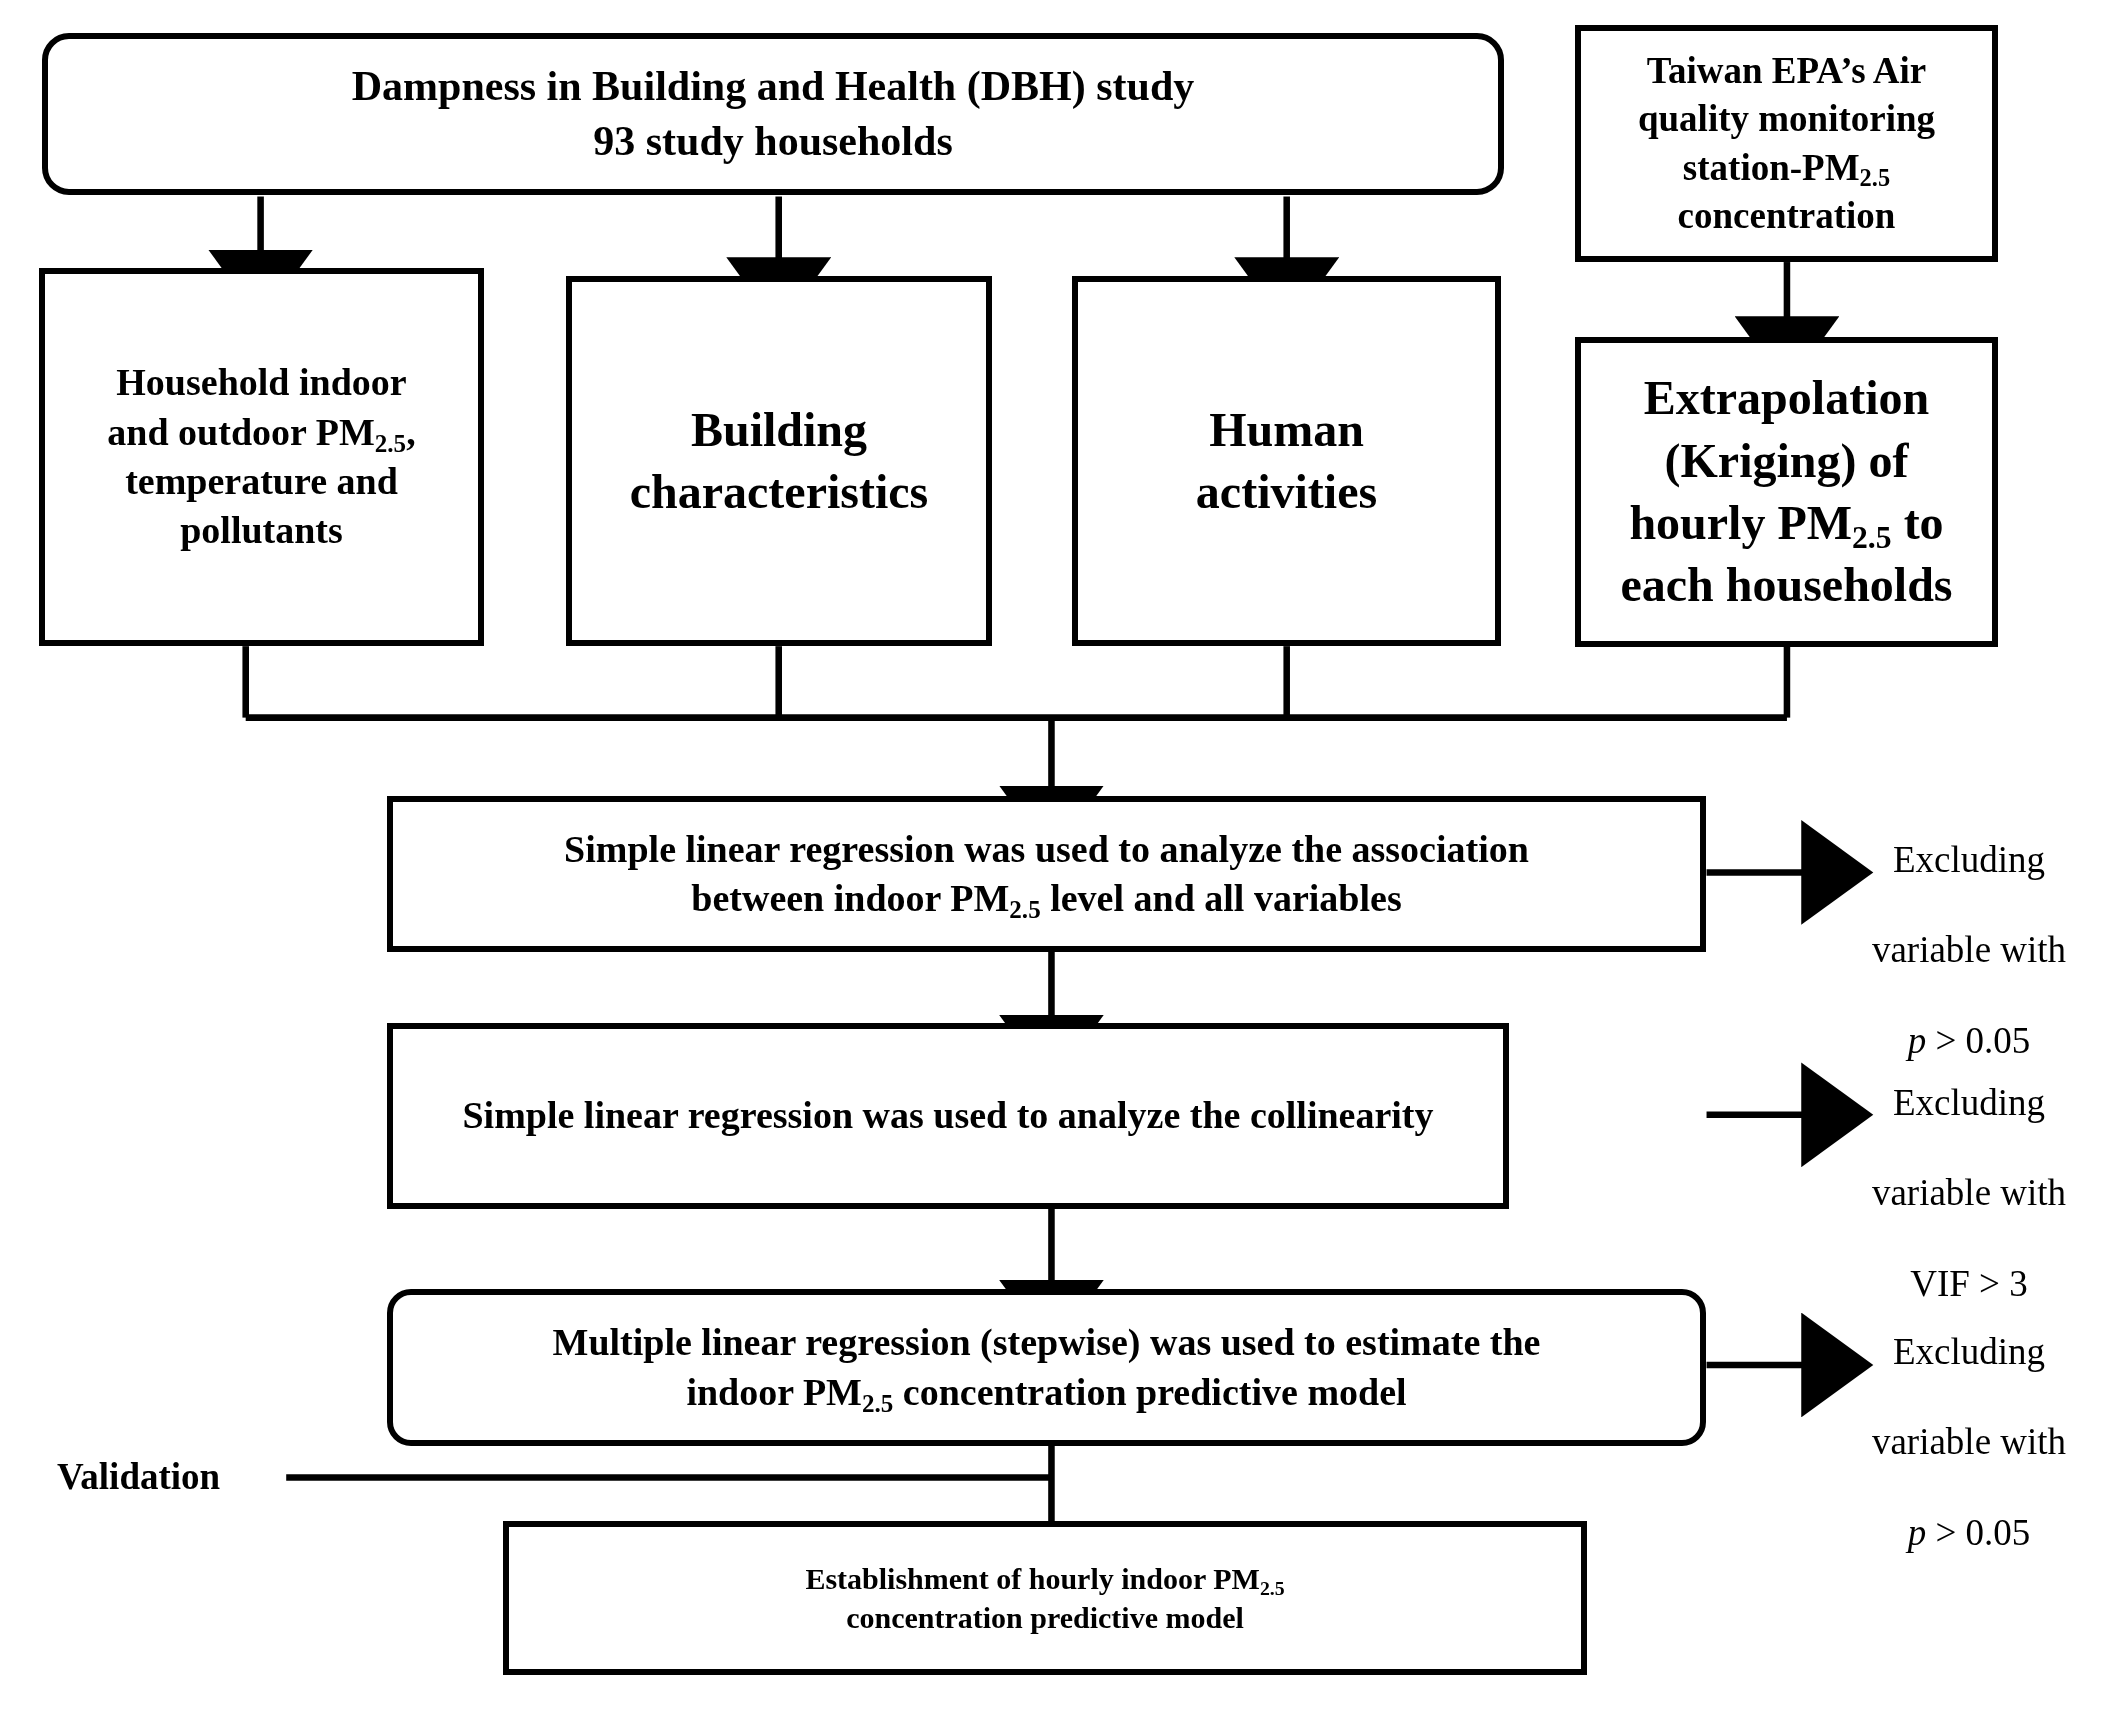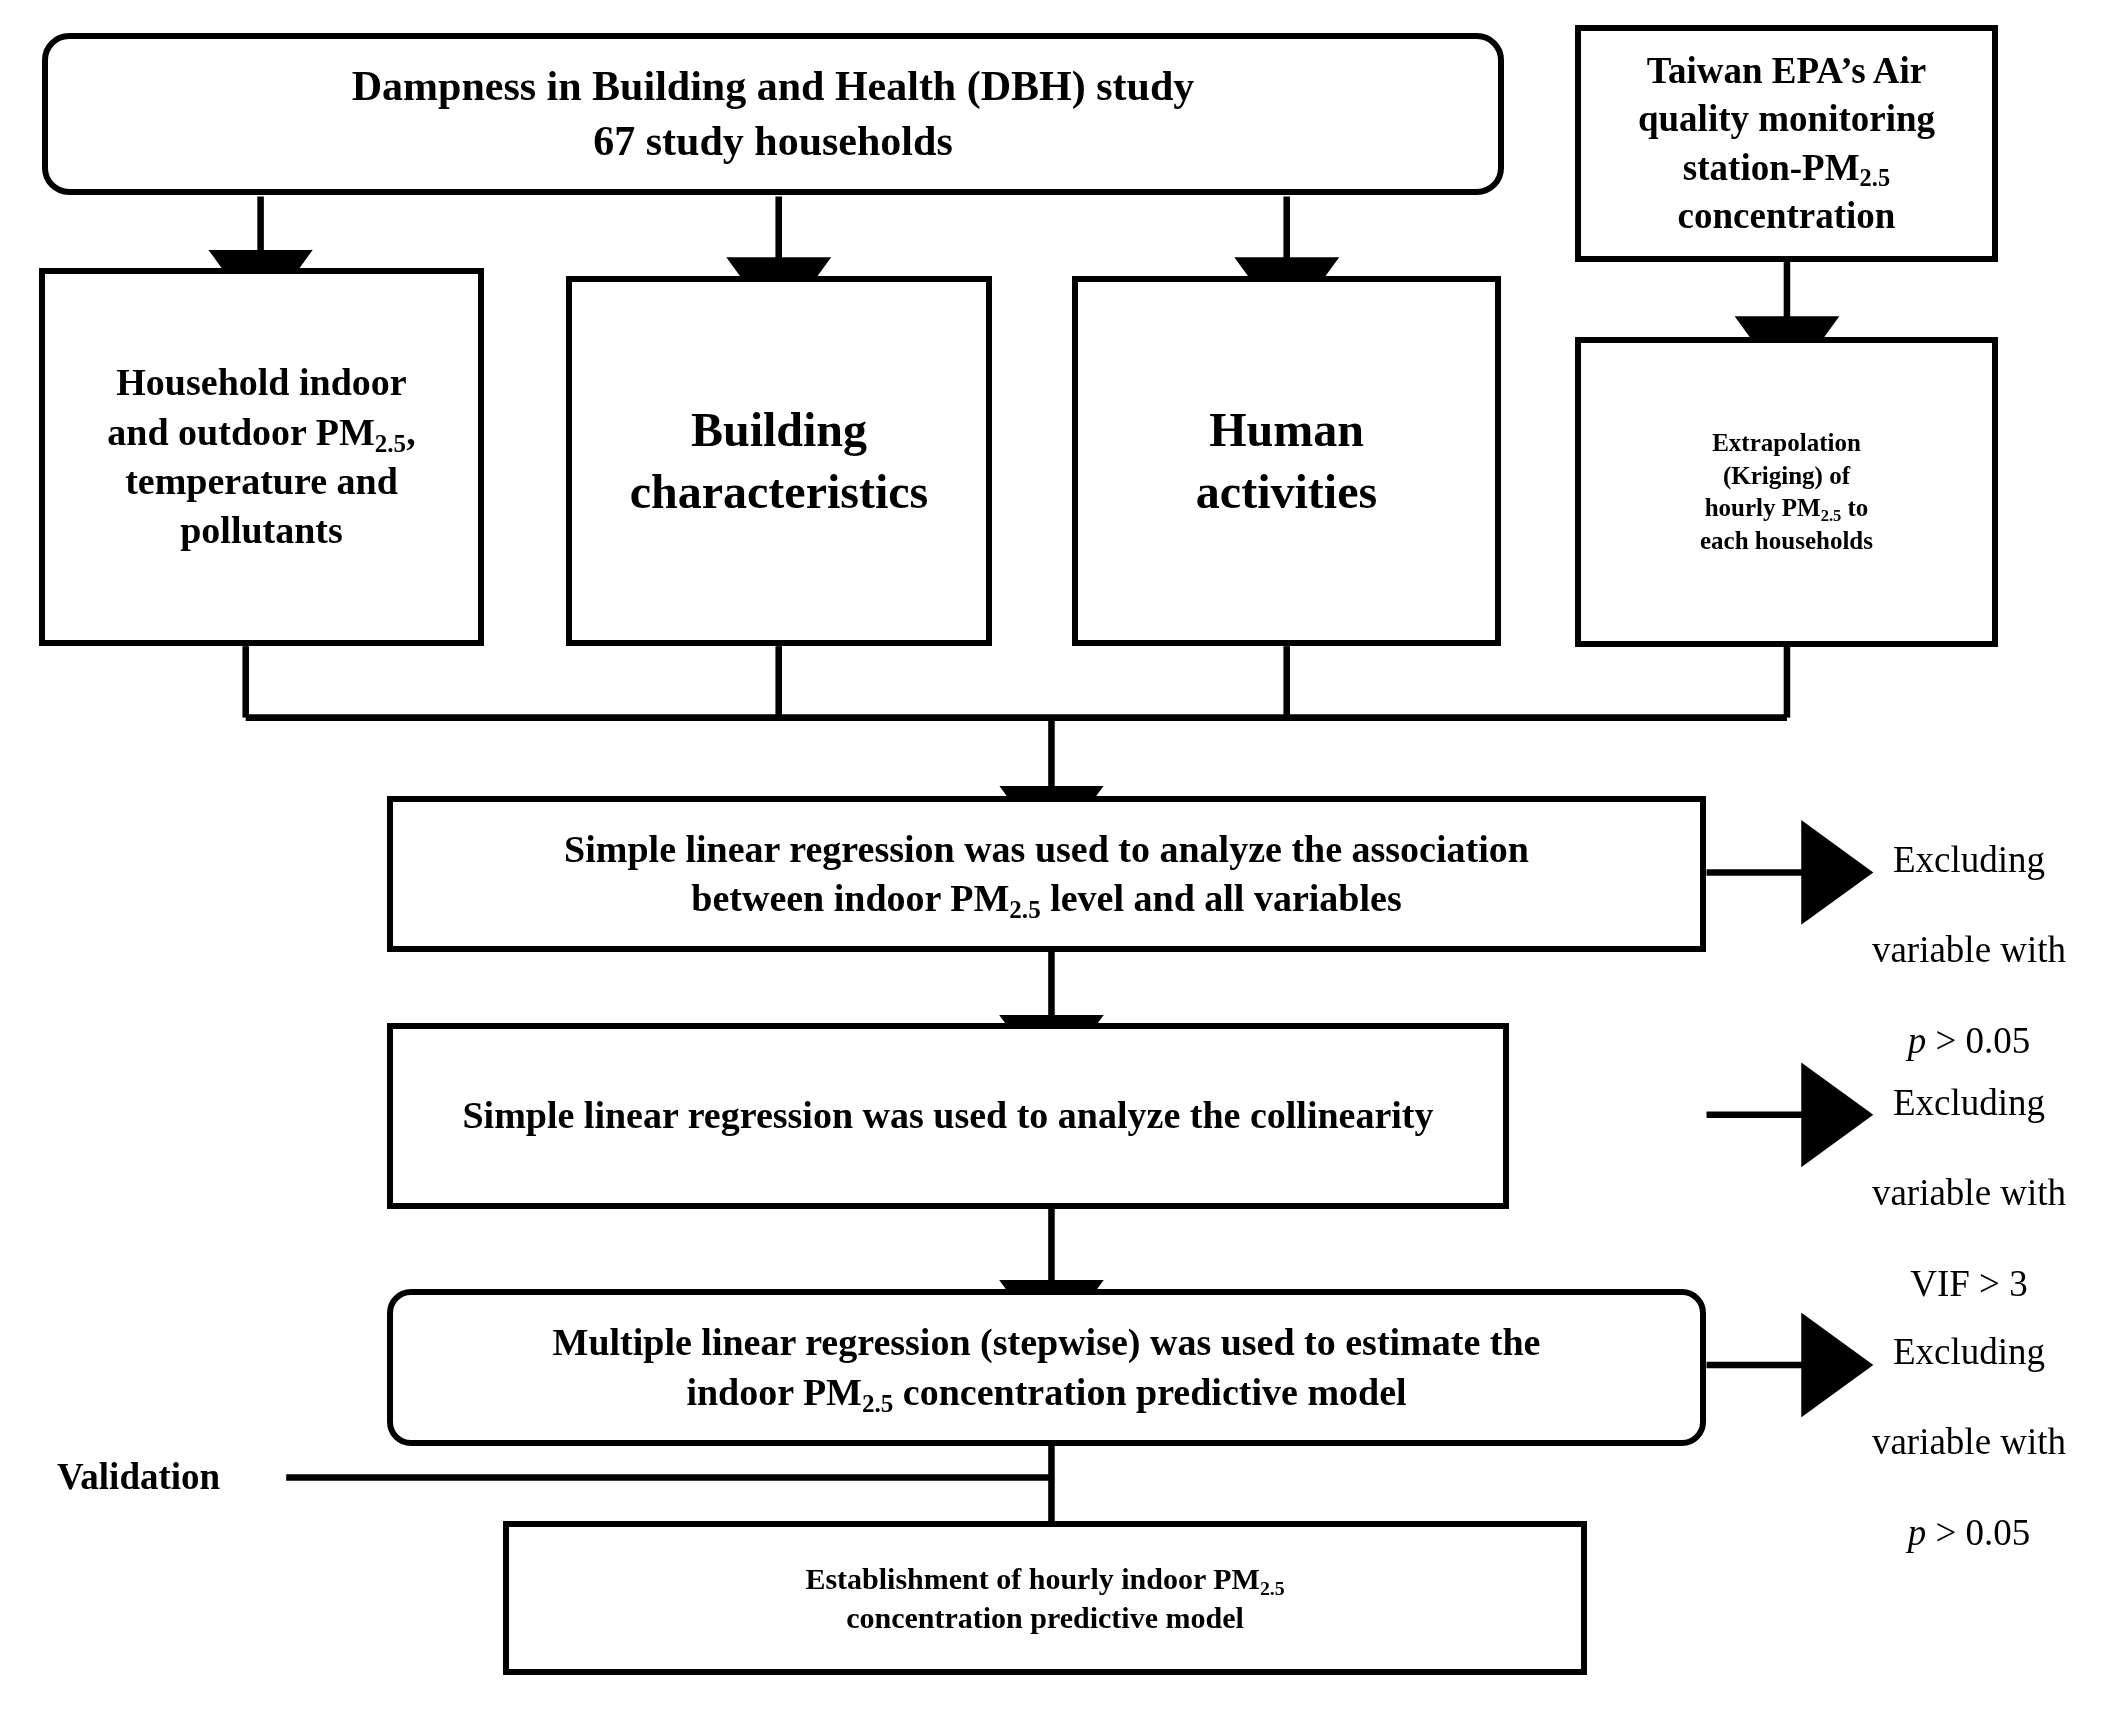--- a/index.html
+++ b/index.html
@@ -103,21 +103,21 @@
       <path d="M 2865,1872 L 3035,1872" marker-end="url(#arrowhead)"></path>
       <path d="M 2865,2292 L 3035,2292" marker-end="url(#arrowhead)"></path>
 
       <path d="M 480,2481 L 1765,2481"></path>
     </g>
   </svg>
 
   <div class="node rounded" style="left:42px; top:33px; width:1462px; height:162px; font-size:42px;text-align:center;">
     <div>
       <span>Dampness in Building and Health (DBH) study</span><br>
-      <span>67 study households</span>
+      <span>93 study households</span>
     </div>
   </div>
 
   <div class="node" style="left:1575px; top:25px; width:423px; height:237px; font-size:37px;">
     <div>
       <span>Taiwan EPA’s Air</span><br>
       <span>quality monitoring</span><br>
       <span>station-PM</span><sub>2.5</sub><br>
       <span>concentration</span>
     </div>
@@ -139,21 +139,21 @@
     </div>
   </div>
 
   <div class="node" style="left:566px; top:276px; width:426px; height:370px; font-size:48px;">
     <div>
       <span>Building</span><br>
       <span>characteristics</span>
     </div>
   </div>
 
-  <div class="node" style="left:1575px; top:337px; width:423px; height:310px; font-size:25px;">
+  <div class="node" style="left:1575px; top:337px; width:423px; height:310px; font-size:48px;">
     <div>
       <span>Extrapolation</span><br>
       <span>(Kriging) of</span><br>
       <span>hourly PM</span><sub>2.5</sub><span> to</span><br>
       <span>each households</span>
     </div>
   </div>
 
   <div class="node" style="left:387px; top:796px; width:1319px; height:156px; font-size:38px;">
     <div>

